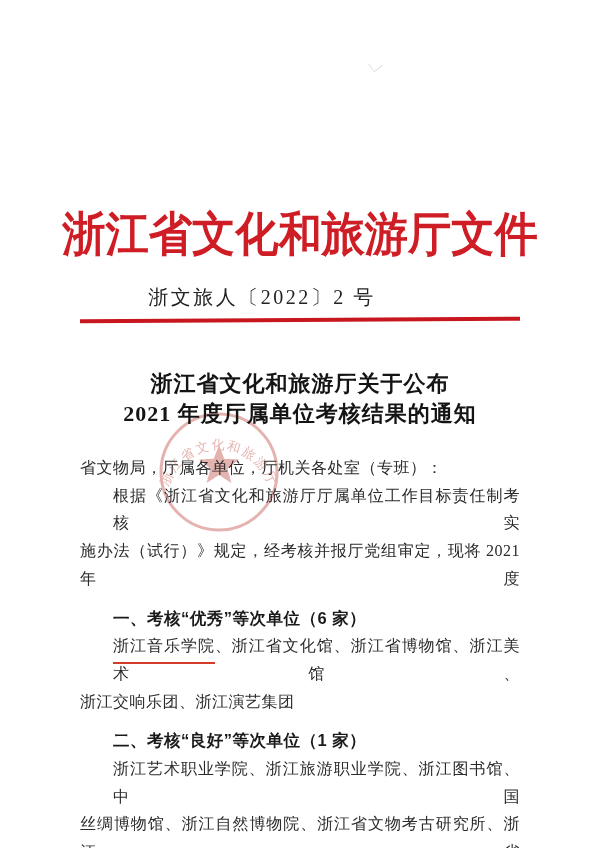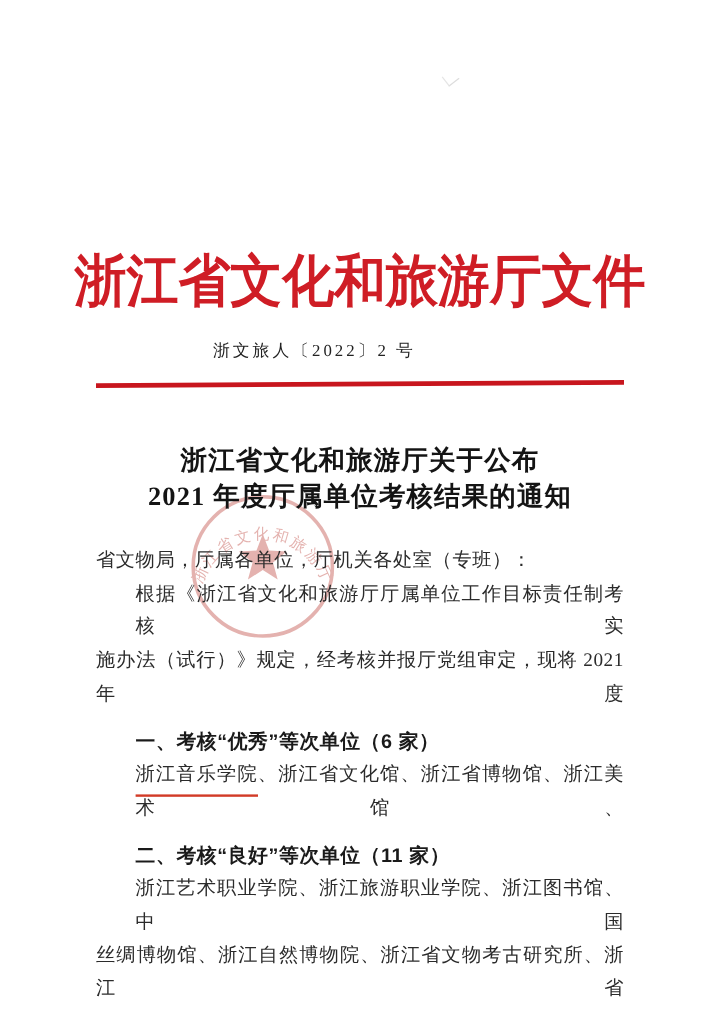--- a/index.html
+++ b/index.html
@@ -40,21 +40,21 @@
     transform-origin: 50% 50%;
     white-space: nowrap;
     font-family: "Liberation Serif", "DejaVu Serif", serif;
   }
   .doc-number {
     position: absolute;
     top: 284px;
     left: 0;
     width: 524px;
     text-align: center;
-    font-size: 14px;
+    font-size: 20px;
     letter-spacing: 2.5px;
     color: #222222;
   }
   .red-divider {
     position: absolute;
     top: 318px;
     left: 80px;
     width: 440px;
     height: 3.5px;
     background: #c8161e;
@@ -142,18 +142,19 @@
   </svg>
 
   <div class="doc-body">
     <div class="line">省文物局，厅属各单位，厅机关各处室（专班）：</div>
     <div class="line indent justify">根据《浙江省文化和旅游厅厅属单位工作目标责任制考核实</div>
     <div class="line justify">施办法（试行）》规定，经考核并报厅党组审定，现将 2021 年度</div>
     <div class="line indent heading">一、考核“优秀”等次单位（6 家）</div>
     <div class="line indent justify">
       <span class="u-red">浙江音乐学院</span><span>、浙江省文化馆、浙江省博物馆、浙江美术馆、</span>
     </div>
-    <div class="line indent heading">二、考核“良好”等次单位（11 家）</div>
+    <div class="line">浙江交响乐团、浙江演艺集团</div>
+    <div class="line indent heading">二、考核“良好”等次单位（1 家）</div>
     <div class="line indent justify">浙江艺术职业学院、浙江旅游职业学院、浙江图书馆、中国</div>
     <div class="line justify">丝绸博物馆、浙江自然博物院、浙江省文物考古研究所、浙江省</div>
   </div>
 
 </div>
 
 </body></html>

